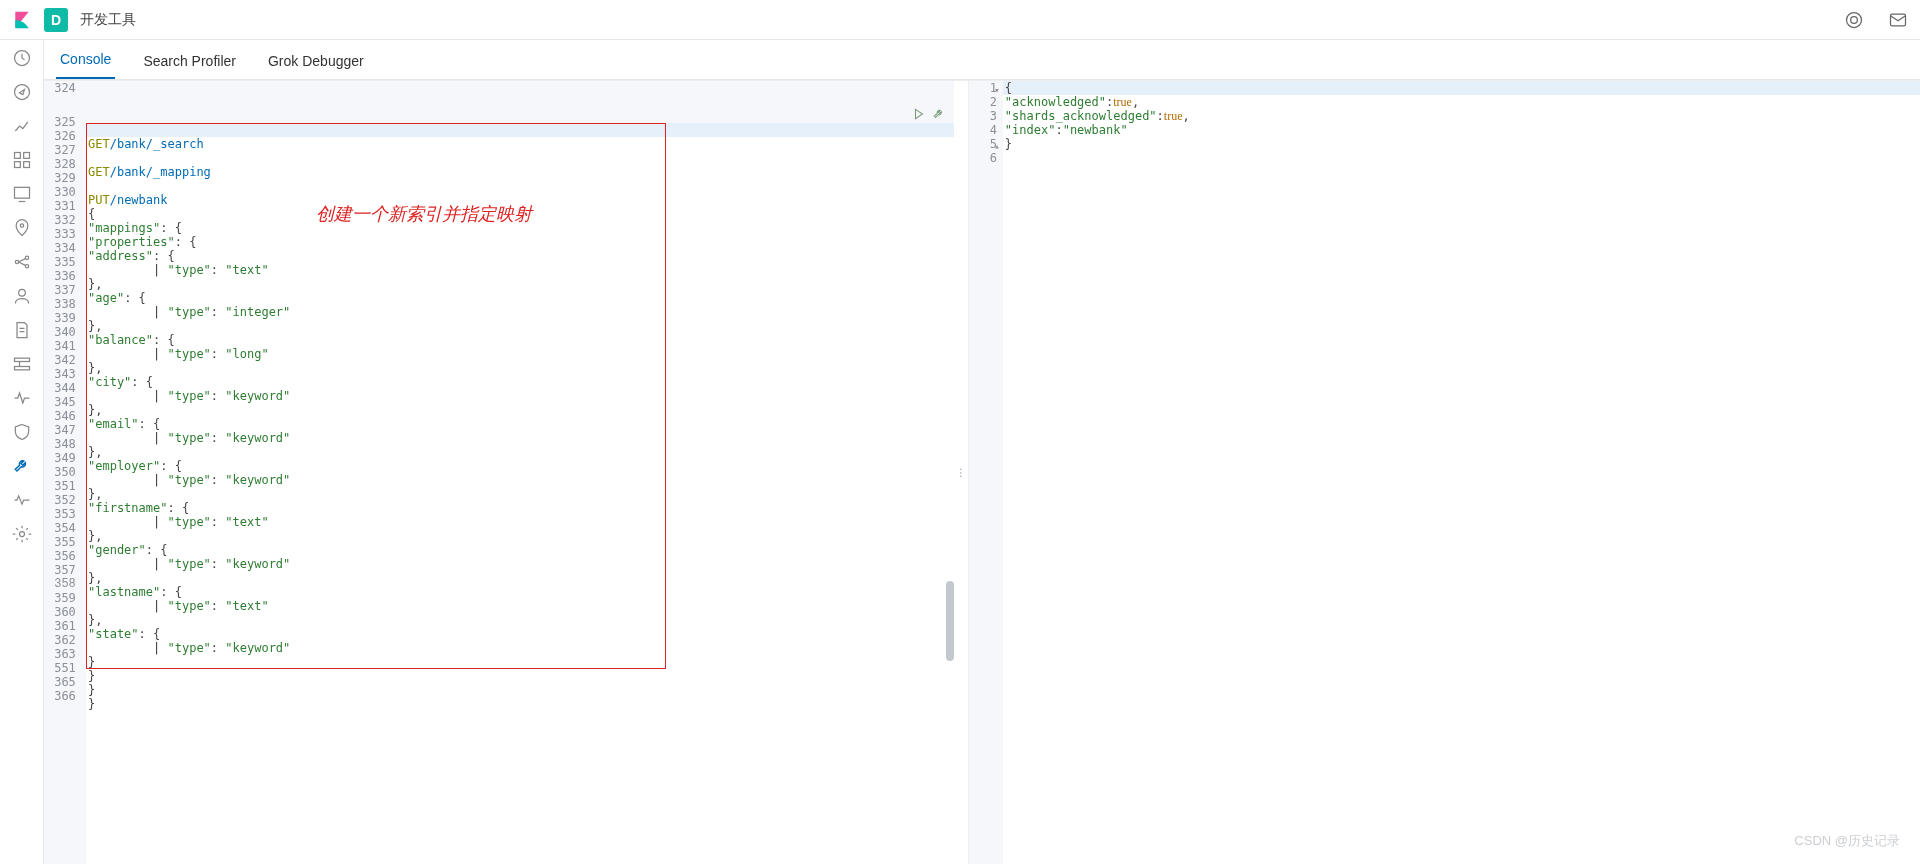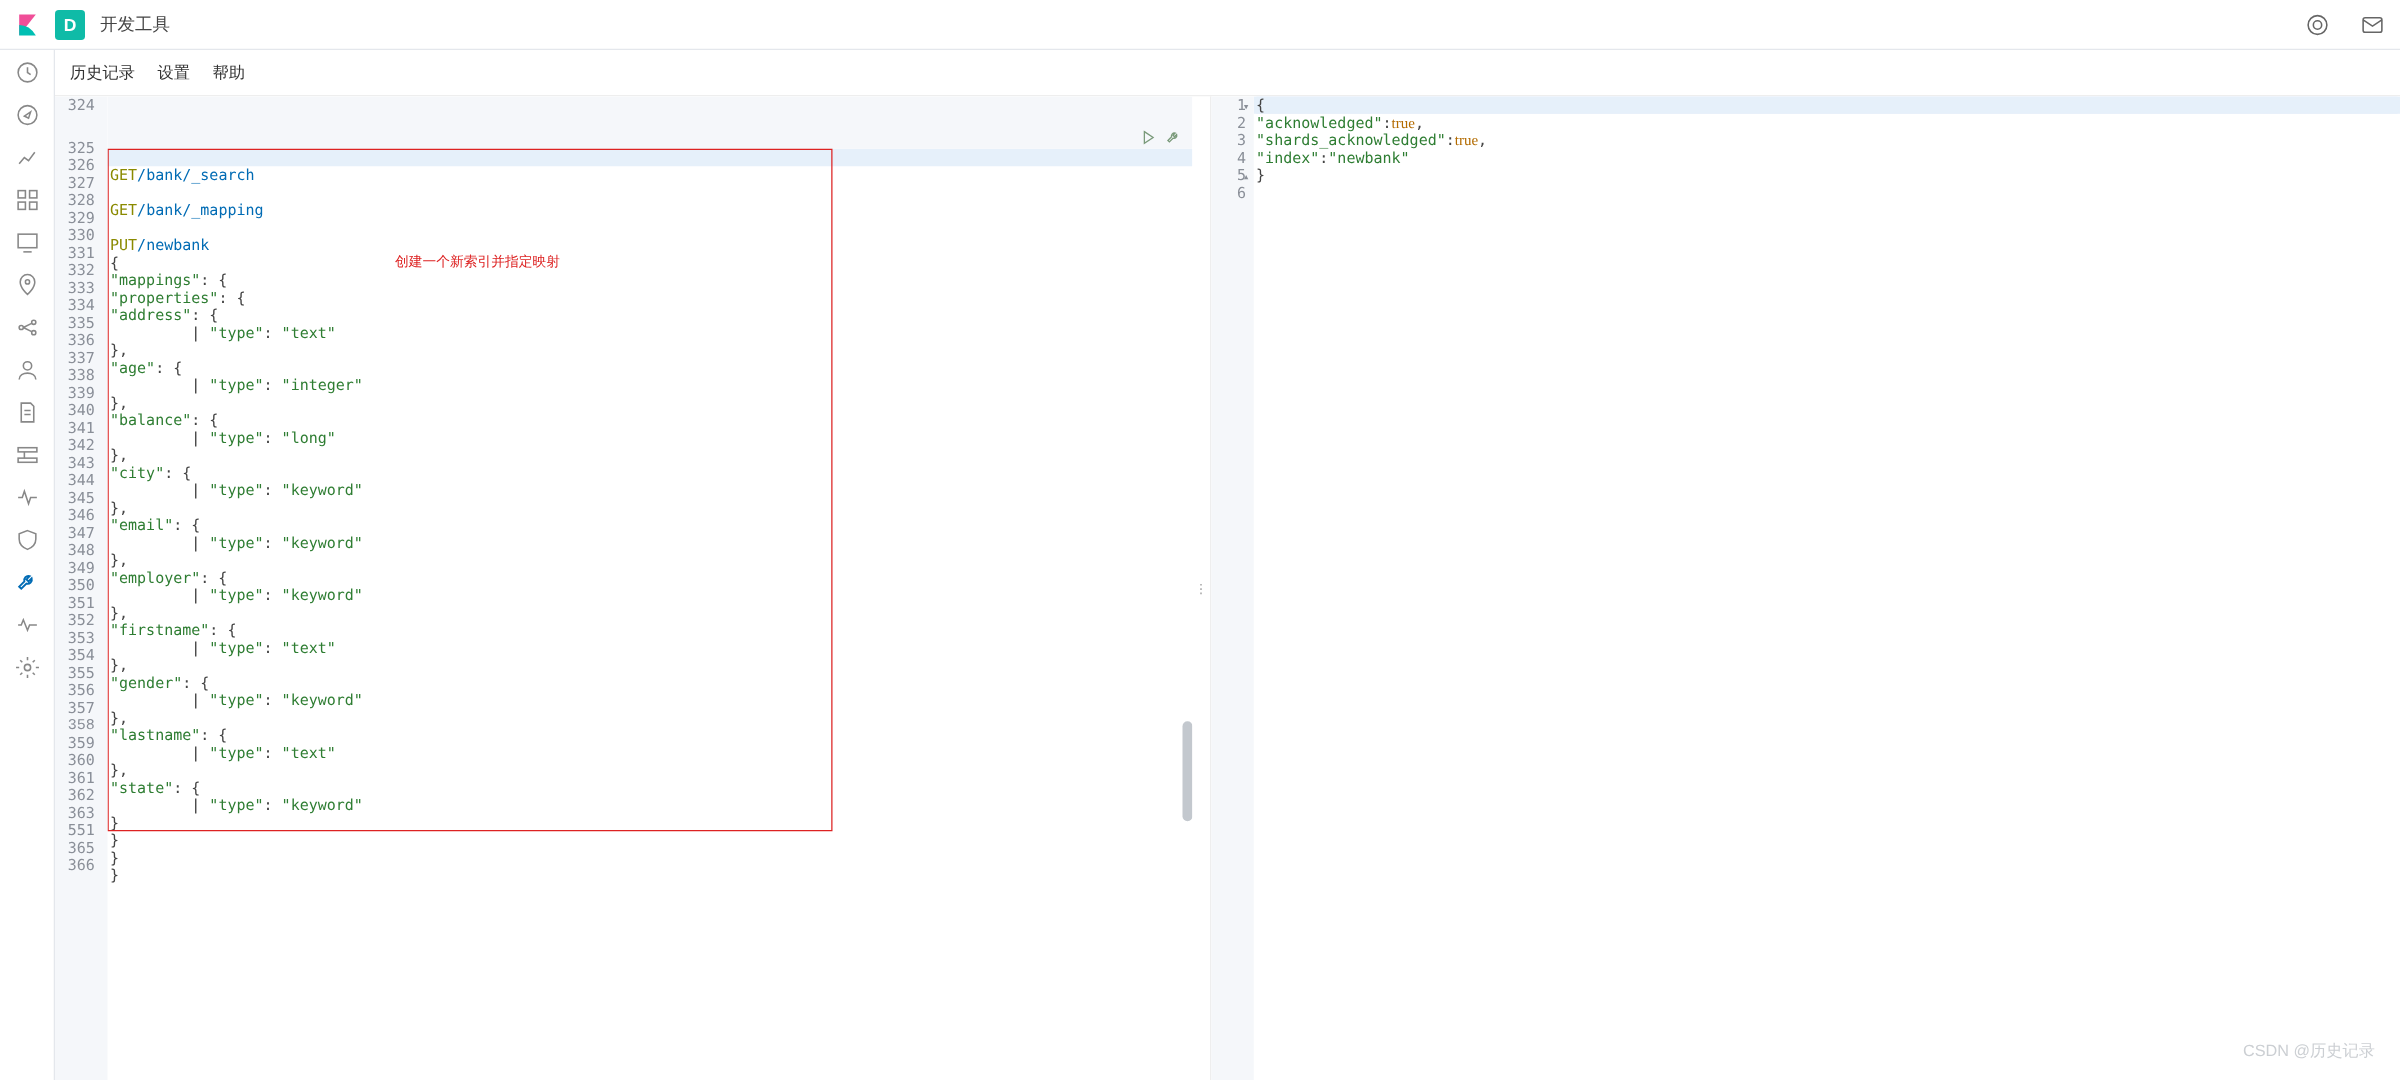--- a/index.html
+++ b/index.html
@@ -30,21 +30,21 @@
 .code .hl { position: absolute; left: 0; right: 0; height: 14px; background: #e6f0fa; z-index: 0; }
 .code .lines { position: relative; z-index: 1; }
 .code .ln { height: 14px; display: flex; align-items: baseline; }
 .http-get { color: #8a8a00; }
 .http-put { color: #8a8a00; }
 .path { color: #006bb4; }
 .key { color: #2e7d32; }
 .str { color: #2e7d32; }
 .punc { color: #444; }
 .bool { color: #b36b00; font-family: Liberation Serif, serif; }
-.annot { position: absolute; color: #d22; font-size: 11px; font-family: -apple-system, sans-serif; z-index: 3; }
+.annot { position: absolute; color: #d22; font-size: 18px; font-family: -apple-system, sans-serif; z-index: 3; font-style: italic; }
 .redbox { position: absolute; border: 1px solid #d22; z-index: 2; pointer-events: none; }
 .fold { position: absolute; color: #8a8f98; font-size: 9px; z-index: 1; width: 8px; text-align: center; }
 .action-icons { position: absolute; top: 26px; right: 8px; display: flex; gap: 6px; z-index: 4; }
 .action-icons svg { width: 14px; height: 14px; color: #7a9a7a; cursor: pointer; }
 .scrollbar-v { position: absolute; right: 0; top: 0; width: 10px; bottom: 0; }
 .scrollbar-thumb { position: absolute; right: 0; width: 8px; background: #c3c8ce; border-radius: 4px; }
 .watermark { position: fixed; right: 20px; bottom: 14px; color: #bfc3c8; font-size: 13px; opacity: .8; }
 .g-right .gutter { width: 34px; }
 .output-line0 { background: #e6f0fa; }
 </style>
@@ -126,24 +126,24 @@
         </svg>
       <svg class="sicon" viewBox="0 0 24 24" fill="none" stroke="currentColor" stroke-width="1.5">
           <path d="M3 12h3l2-5 4 10 2-5h7"></path>
         </svg>
       <svg class="sicon" viewBox="0 0 24 24" fill="none" stroke="currentColor" stroke-width="1.5">
           <circle cx="12" cy="12" r="3"></circle>
           <path d="M12 2v3M12 19v3M4 12H1M23 12h-3M5 5l2 2M17 17l2 2M5 19l2-2M17 7l2-2"></path>
         </svg>
     </div>
     <div class="main">
-      <div class="subbar">
-        <span>历史记录</span>
-        <span>设置</span>
-        <span>帮助</span>
+      <div class="tabs">
+        <div class="tab active">Console</div>
+        <div class="tab">Search Profiler</div>
+        <div class="tab">Grok Debugger</div>
       </div>
       <div class="editors">
         <div class="editor-left">
           <div class="gutter" id="gutter-left" style="position: relative; text-align: center;">
               <div style="height: 14px;">324</div>
               <div style="height: 14px; margin-top: 20px;">325</div>
               <div style="height: 14px;">326</div>
               <div style="height: 14px;">327</div>
               <div style="height: 14px;">328</div>
               <div style="height: 14px;">329</div>

